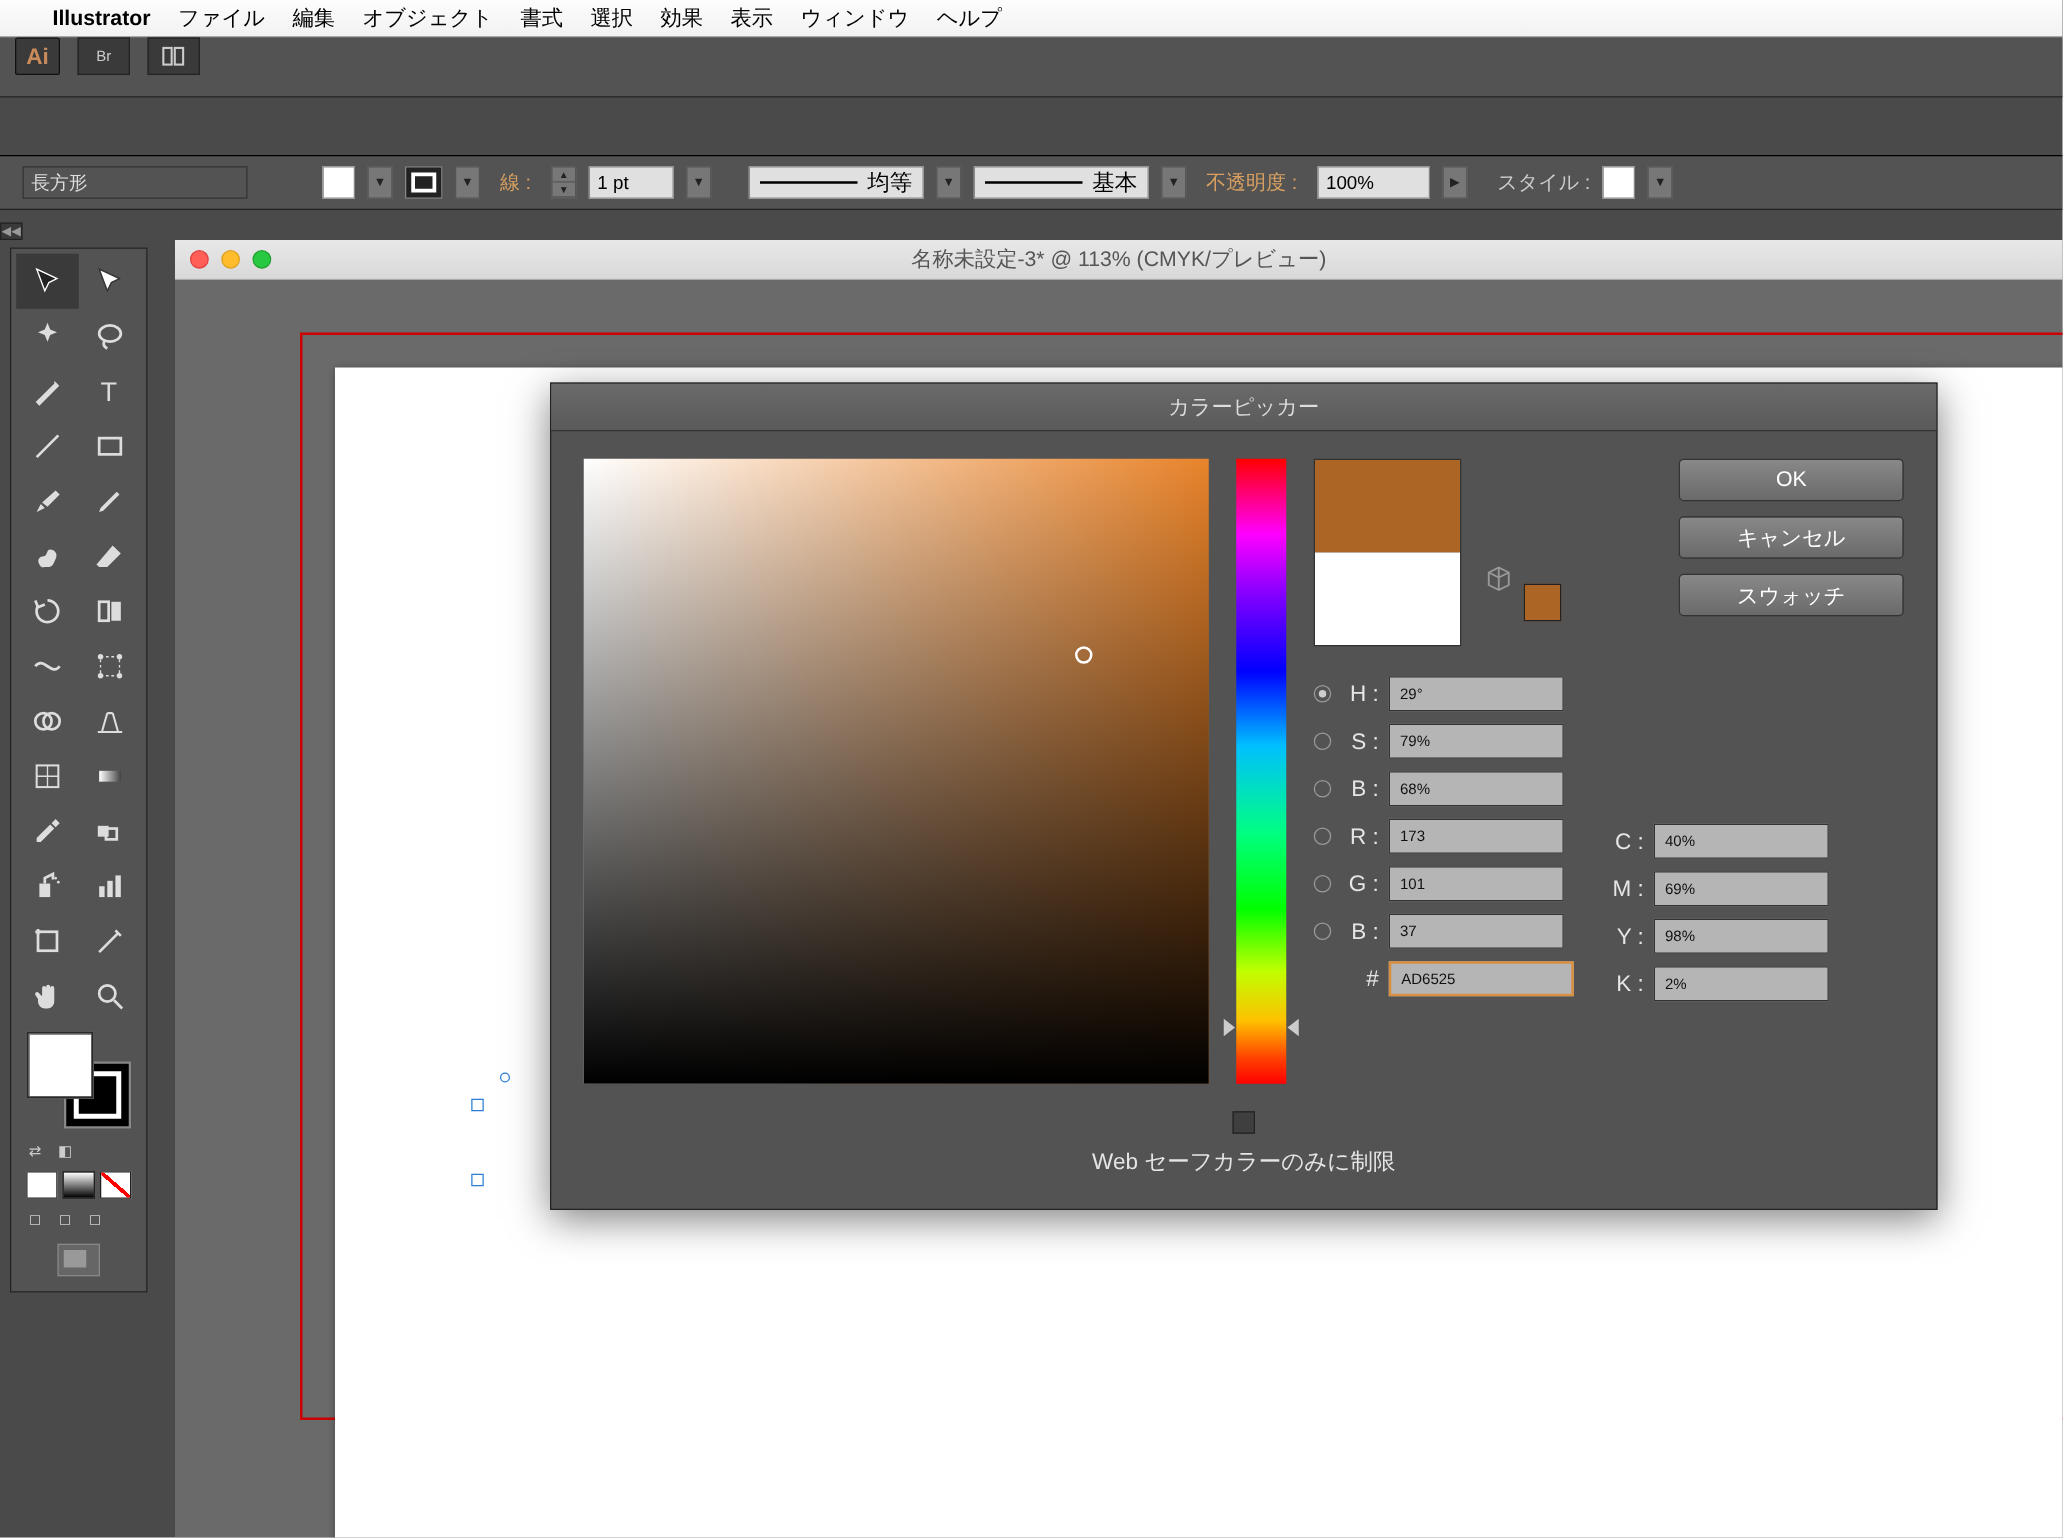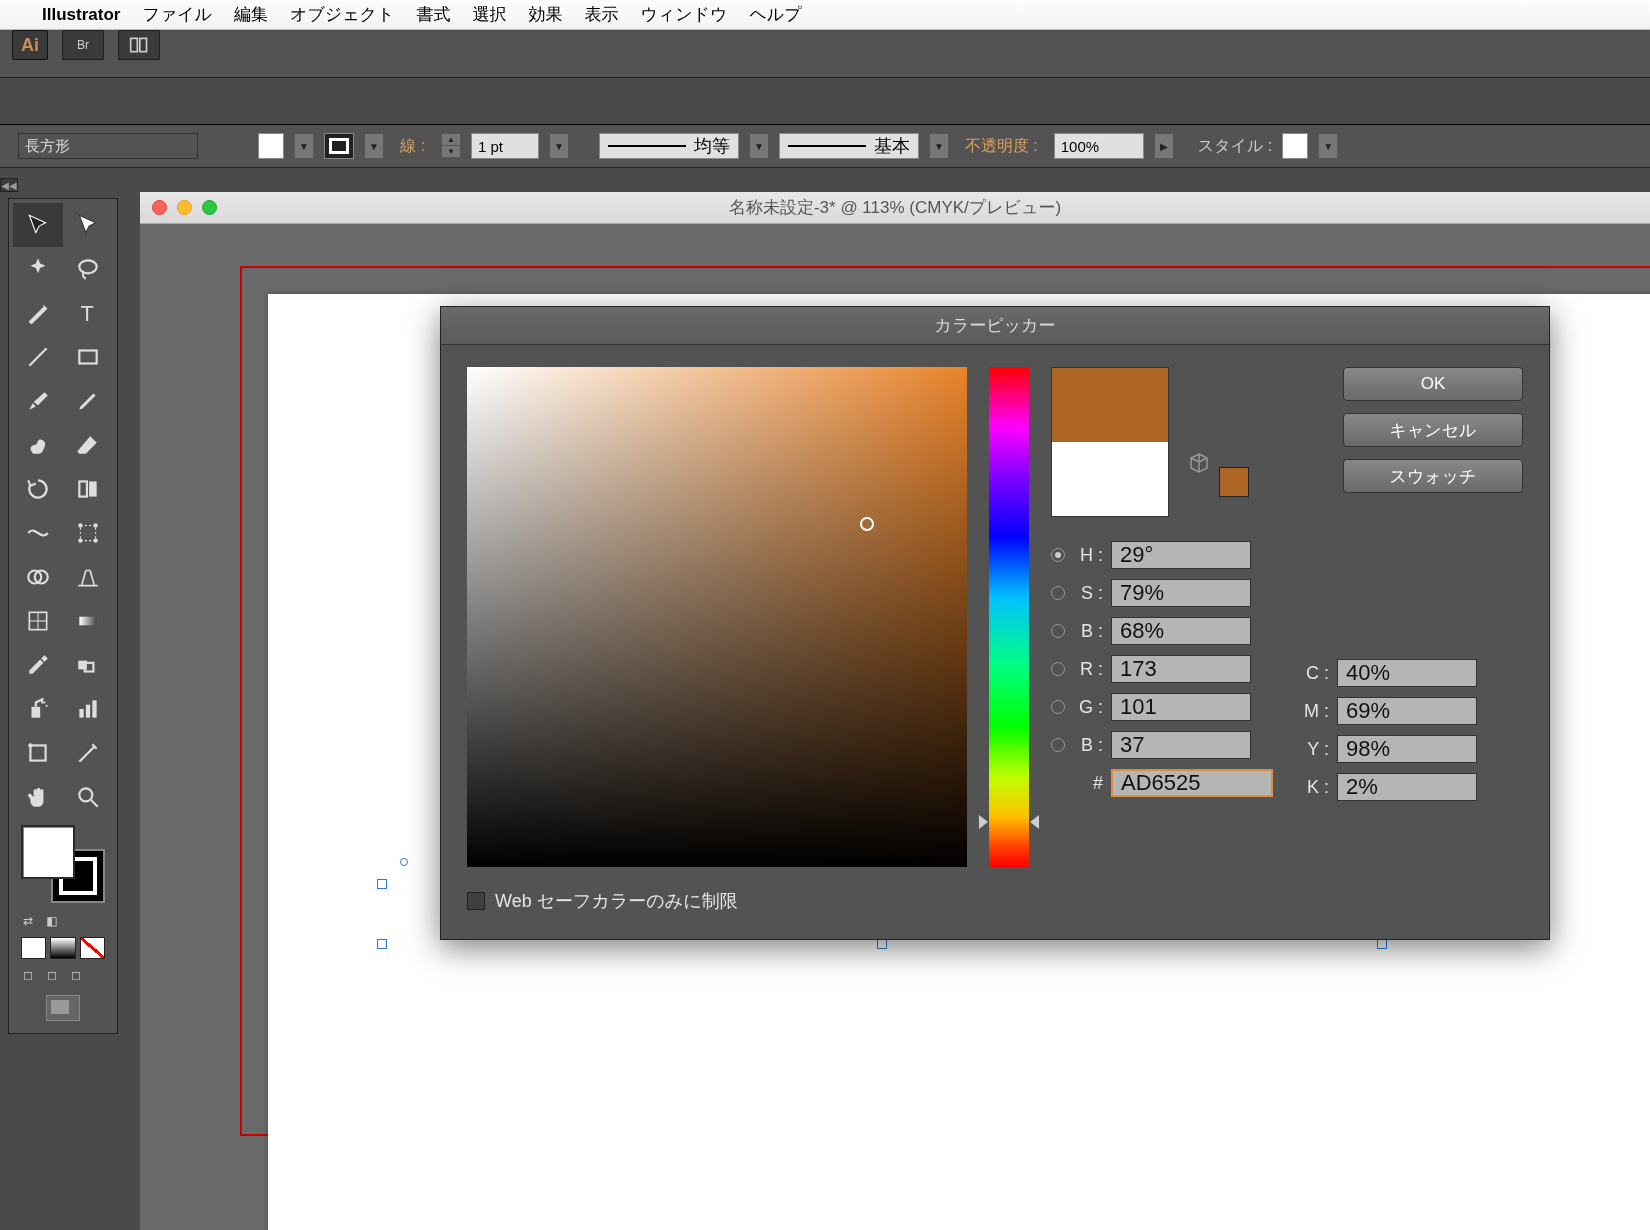--- a/index.html
+++ b/index.html
@@ -87,23 +87,23 @@
 .small-sw { width:30px; height:30px; background:#ad6525; border:1px solid #222; margin-top:100px; margin-left:-10px; }
 .btns { display:flex; flex-direction:column; gap:12px; margin-left:auto; }
 .pbtn { width:180px; height:34px; background:linear-gradient(#888,#6a6a6a); border:1px solid #333; color:#fff; font-size:17px; border-radius:4px; cursor:pointer; }
 .fields { display:flex; gap:30px; }
 .fcol { display:flex; flex-direction:column; gap:10px; }
 .frow { display:flex; align-items:center; gap:8px; }
 .radio { width:14px; height:14px; border:1px solid #999; border-radius:50%; display:flex; align-items:center; justify-content:center; }
 .radio.on::after { content:""; width:6px; height:6px; background:#ccc; border-radius:50%; }
 .flabel { color:#e5e5e5; font-size:18px; width:30px; text-align:right; }
 .flabel2 { color:#e5e5e5; font-size:18px; width:26px; text-align:right; }
-.finput { width:140px; height:28px; background:#b5b5b5; border:1px solid #333; padding:0 8px; font-size:22px; color:#111; }
-.finput.hex { border:2px solid #d89040; width:162px; }
-.websafe { margin-top:22px; display:flex; align-items:center; gap:10px; color:#e5e5e5; font-size:18px; }
+.finput { width:140px; height:28px; background:#b5b5b5; border:1px solid #333; padding:0 8px; font-size:12px; color:#111; }
+.finput.hex { border:2px solid #d89040; width:148px; }
+.websafe { margin-top:22px; display:flex; align-items:center; gap:10px; color:#e5e5e5; font-size:18px;flex-direction:column; }
 .cbox { width:18px; height:18px; background:#3f3f3f; border:1px solid #222; }
 </style>
 </head>
 <body>
 
 <div class="mac-menubar">
   <span class="apple"></span>
   <span class="app-name">Illustrator</span>
   <span>ファイル</span>
   <span>編集</span>

